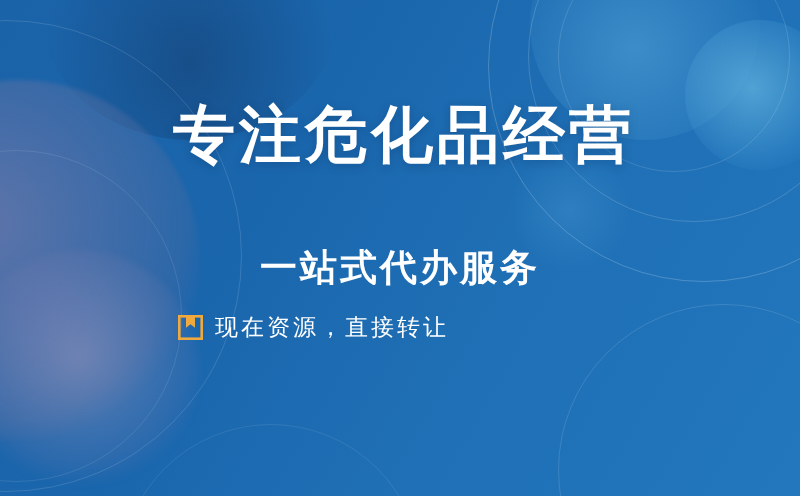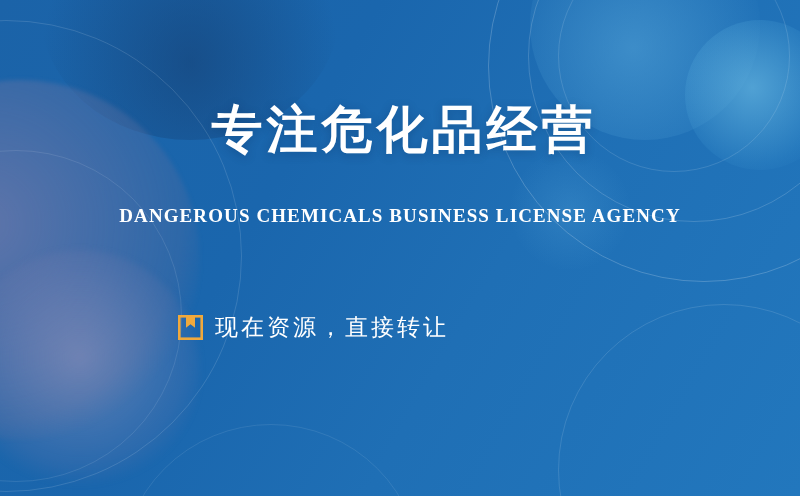--- a/index.html
+++ b/index.html
@@ -98,21 +98,21 @@
     width: 100%;
     height: 100%;
   }
   .headline {
     position: absolute;
     top: 104px;
     left: 8px;
     right: 0;
     text-align: center;
     color: #ffffff;
-    font-size: 51px;
+    font-size: 62px;
     font-weight: bold;
     letter-spacing: 4px;
     line-height: 1;
     text-shadow: 0 2px 10px rgba(0,30,70,0.25);
   }
   .subline-en {
     position: absolute;
     top: 205px;
     left: 0;
     right: 0;
@@ -179,22 +179,22 @@
     <div class="ring ring-l1"></div>
     <div class="ring ring-l2"></div>
     <div class="ring ring-bl"></div>
     <div class="arc-right"></div>
   </div>
 
   <div class="content">
 
     <div class="headline">专注危化品经营</div>
 
-    <div class="subline-en">DANGEROUS CHEMICALS BUSINESS LICENSE AGENCY</div>
-
+
+    <div class="subline-cn">一站式代办服务</div>
 
     <div class="bullets">
 
       <div class="bullet">
         <span class="bullet-icon">
           <svg viewBox="0 0 25 25" width="25" height="25" xmlns="http://www.w3.org/2000/svg">
             <rect x="1.3" y="1.3" width="22.4" height="22.4" fill="none" stroke="#f0a93c" stroke-width="2.6"></rect>
             <path d="M8 1.3 h9 v11.5 l-4.5 -3.6 -4.5 3.6 z" fill="#f0a93c"></path>
           </svg>
         </span>

